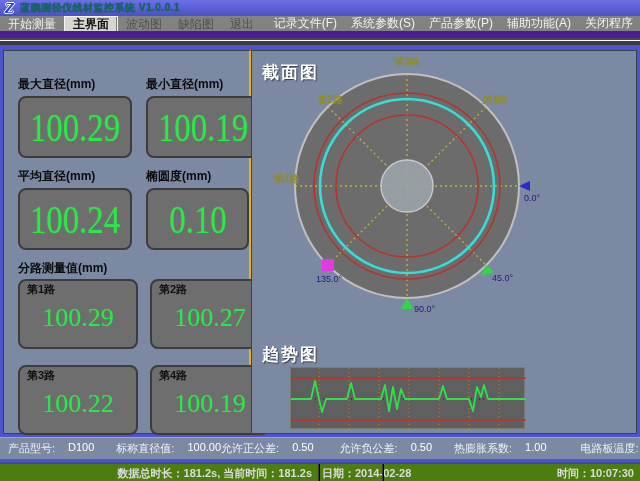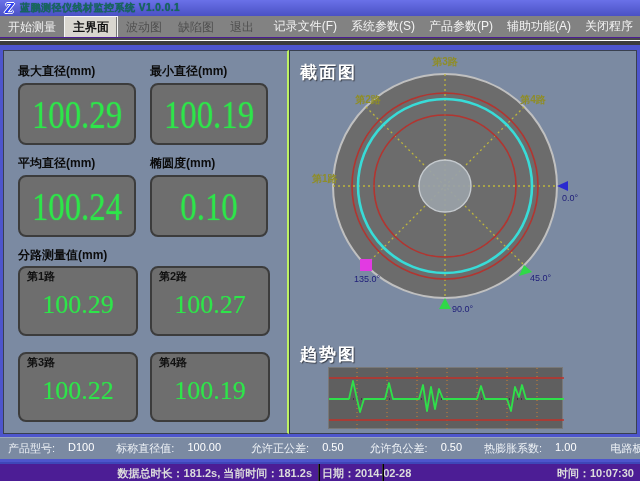--- a/index.html
+++ b/index.html
@@ -12,35 +12,35 @@
   
   .titlebar{height:16px;display:flex;align-items:center;padding:0 3px;
     background:linear-gradient(#6a71e8,#4a51c4);}
   .app-icon{width:13px;height:13px;line-height:13px;text-align:center;
     font:italic bold 12px "DejaVu Serif",serif;color:#2a3cf0;
     text-shadow:-1px 0 #fff,1px 0 #fff,0 -1px #fff,0 1px #fff;margin-right:4px;}
   .app-title{font:bold 10px "Liberation Sans",sans-serif;color:#17695a;
     letter-spacing:.5px;text-shadow:0 0 1px #134a66;}
   
   .menubar{height:22px;background:#828282;display:flex;align-items:stretch;
-    border-bottom:1px solid #4c1d95;}
+    border-bottom:7px solid #4c1d95;}
   .tab{padding:3px 8px 2px;font:12px "Liberation Sans",sans-serif;color:#efefef;
     display:flex;align-items:center;cursor:default;}
   .tab.dim{color:#4f4f4f;}
   .tab.active{background:#d9d6cf;color:#111;font-weight:bold;
     border:1px solid #f5f5f5;border-bottom:none;box-shadow:inset -1px 0 #777;}
   .menus{display:flex;margin-left:auto;align-items:center;white-space:nowrap;overflow:hidden;}
   .menu-item{padding:0 7px;font:12px "Liberation Sans",sans-serif;color:#f2f2f2;}
   .tabstrip-base{height:7px;background:#494949;
     background:linear-gradient(#494949 0 2px,#ffffff 2px 3px,#3c3c3c 3px 100%);}
   .frame-gap{height:5px;background:#4d55cc;}
   
   .main{display:flex;height:384px;padding:0 3px;background:#4d55cc;}
   .panel{background:#7b8aa2;border:1px solid #39404f;position:relative;}
-  .left-panel{width:286px;border-right:2px solid #bef264;padding:12px 0 0 14px;}
+  .left-panel{width:248px;border-right:2px solid #eab308;padding:25px 0 0 14px;}
   .right-panel{flex:1;}
   
   .ro-row{display:flex;gap:14px;margin-bottom:10px;}
   .ro{width:118px;}
   .ro-label{font:bold 12px "Liberation Sans",sans-serif;color:#0b0b0b;margin-bottom:3px;}
   .lcd{height:62px;background:#6e6e6e;border:2px solid #3c3c3c;border-radius:8px;
     display:flex;align-items:center;justify-content:center;overflow:hidden;}
   .lcd-big{font:40px "Liberation Serif","DejaVu Serif",serif;color:#2ee54a;
     text-shadow:0 0 2px rgba(46,229,74,.55);transform:scaleX(.82);white-space:nowrap;}
   .sec-label{font:bold 12px "Liberation Sans",sans-serif;color:#0b0b0b;margin:6px 0 2px;}
@@ -60,21 +60,21 @@
   #trend-box{position:absolute;top:316px;left:38px;width:235px;height:62px;
     background:#5f5f5f;border:1px solid #787878;}
   
   .info-gap{height:3px;background:#4d55cc;}
   .infobar{height:22px;background:#7b8aa2;border-top:1px solid #9aa6ba;
     display:flex;align-items:center;font:11px "Liberation Sans",sans-serif;color:#f4f4f4;
     white-space:nowrap;overflow:hidden;}
   .info-item{display:flex;gap:13px;}
   .info-item .lab{color:#eef2f6;}
   .info-item .val{color:#ffffff;}
-  .statusbar{height:20px;background:#4c1d95;display:flex;
+  .statusbar{height:20px;background:#4d7c0f;display:flex;
     font:bold 11px "Liberation Sans",sans-serif;color:#dcdcdc;border-top:2px solid #3e46b8;}
   .sb-seg{height:100%;display:flex;align-items:center;border-left:1px solid #3a3a3a;
     box-shadow:inset 1px 0 #000;}
   .sb-seg:first-child{border-left:none;box-shadow:none;}
 </style>
 </head>
 <body>
 
 <div id="win">
 
@@ -214,21 +214,21 @@
   <div class="info-gap"></div>
   <div class="infobar">
     <span class="info-item" style="margin-left:8px">
       <span class="lab">产品型号:</span>
         <span class="val">D100</span>
       </span>
     <span class="info-item" style="margin-left:22px">
       <span class="lab">标称直径值:</span>
         <span class="val">100.00</span>
       </span>
-    <span class="info-item" style="margin-left:30px">
+    <span class="info-item" style="">
       <span class="lab">允许正公差:</span>
         <span class="val">0.50</span>
       </span>
     <span class="info-item" style="margin-left:26px">
       <span class="lab">允许负公差:</span>
         <span class="val">0.50</span>
       </span>
     <span class="info-item" style="margin-left:22px">
       <span class="lab">热膨胀系数:</span>
         <span class="val">1.00</span>

